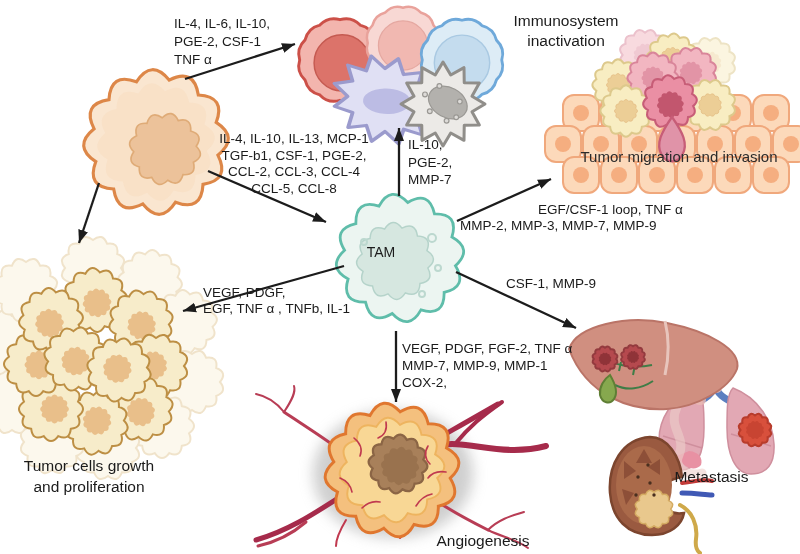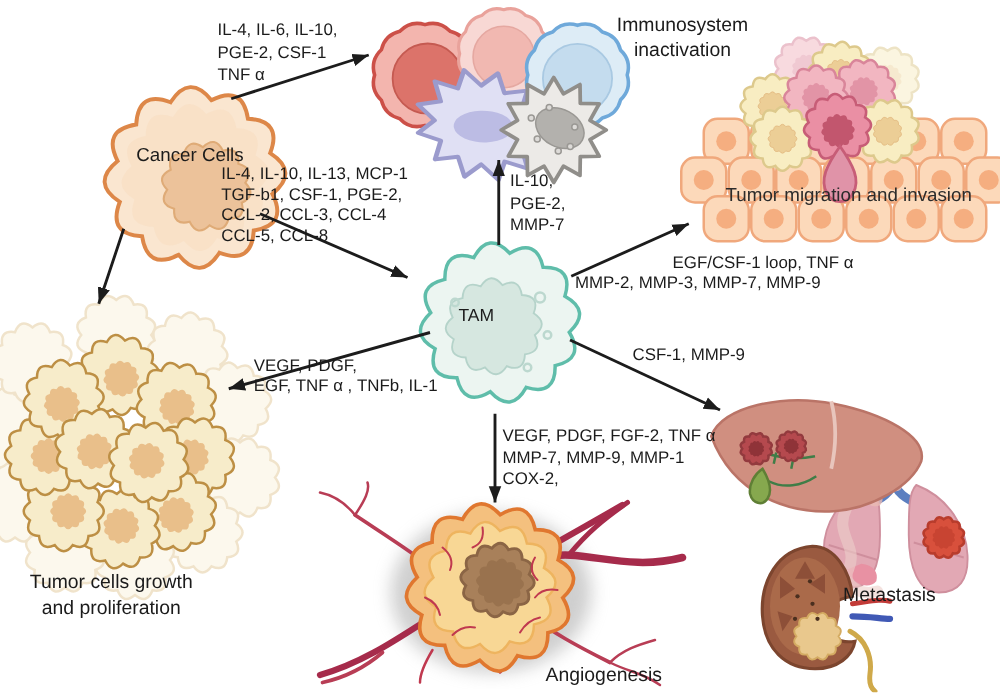--- a/index.html
+++ b/index.html
@@ -4,30 +4,30 @@
 <style>
   html,body{margin:0;padding:0;background:#fff;}
   #canvas{position:relative;width:800px;height:554px;background:#ffffff;overflow:hidden;
           font-family:"Liberation Sans",sans-serif;}
   svg{position:absolute;overflow:visible;}
   .ill{position:absolute;}
   .lbl{position:absolute;font-weight:normal;color:#1b1b1b;font-size:13.5px;line-height:17px;white-space:nowrap;}
   .lbl div{white-space:nowrap;}
   .node-lbl{font-size:15.5px;line-height:20px;white-space:normal;text-align:center;}
   #lab-a{left:174px;top:15px;line-height:18px;}
-  #lab-b{left:177px;top:131px;width:200px;text-align:left;line-height:16.5px;}
+  #lab-b{left:194px;top:131px;width:200px;text-align:center;line-height:16.5px;}
   #lab-d{left:408px;top:136px;line-height:17.5px;}
   #lab-e1{left:538px;top:201px;}
   #lab-e2{left:460px;top:217px;}
   #lab-f{left:506px;top:275px;}
   #lab-g{left:402px;top:340px;line-height:17px;}
   #lab-h{left:203px;top:285px;width:150px;text-align:left;line-height:15.5px;}
   #lab-cancer{left:106px;top:115px;width:92px;font-size:15px;}
   #lab-tam{left:352px;top:244px;width:58px;text-align:center;font-size:14px;}
-  #lab-immune{left:462px;top:11px;width:168px;}
+  #lab-immune{left:482px;top:11px;width:168px;}
   #lab-migration{left:562px;top:148px;width:234px;font-size:15px;color:#2b2b2b;text-align:center;white-space:nowrap;}
   #lab-growth{left:0px;top:455px;width:178px;line-height:21px;}
   #lab-angio{left:418px;top:531px;width:130px;}
   #lab-meta{left:654px;top:467px;width:115px;}
 </style>
 </head>
 <body>
 
 <div id="canvas">
 
@@ -363,21 +363,20 @@
       <line x1="208" y1="171" x2="326" y2="222" marker-end="url(#ah)"></line>
       <line x1="99" y1="183" x2="79" y2="243" marker-end="url(#ah)"></line>
       <line x1="399" y1="196" x2="399" y2="128" marker-end="url(#ah)"></line>
       <line x1="457" y1="221" x2="551" y2="179" marker-end="url(#ah)"></line>
       <line x1="456" y1="272" x2="576" y2="328" marker-end="url(#ah)"></line>
       <line x1="396" y1="331" x2="396" y2="402" marker-end="url(#ah)"></line>
       <line x1="344" y1="266" x2="183" y2="311" marker-end="url(#ah)"></line>
     </g>
   </svg>
 
-  <div class="lbl node-lbl" id="lab-cancer">Cancer Cells</div>
   <div class="lbl" id="lab-tam">TAM</div>
   <div class="lbl node-lbl" id="lab-immune">
     <div>Immunosystem</div>
     <div>inactivation</div>
   </div>
   <div class="lbl" id="lab-migration">Tumor migration and invasion</div>
   <div class="lbl node-lbl" id="lab-growth">
     <div>Tumor cells growth</div>
     <div>and proliferation</div>
   </div>

